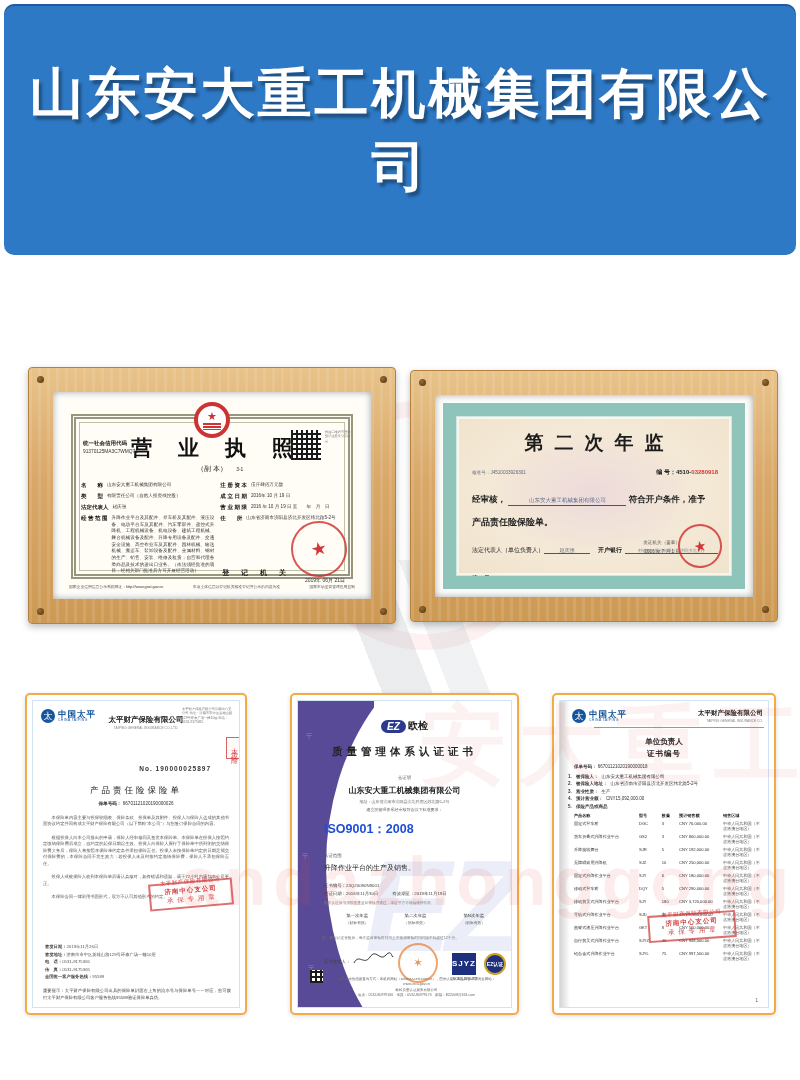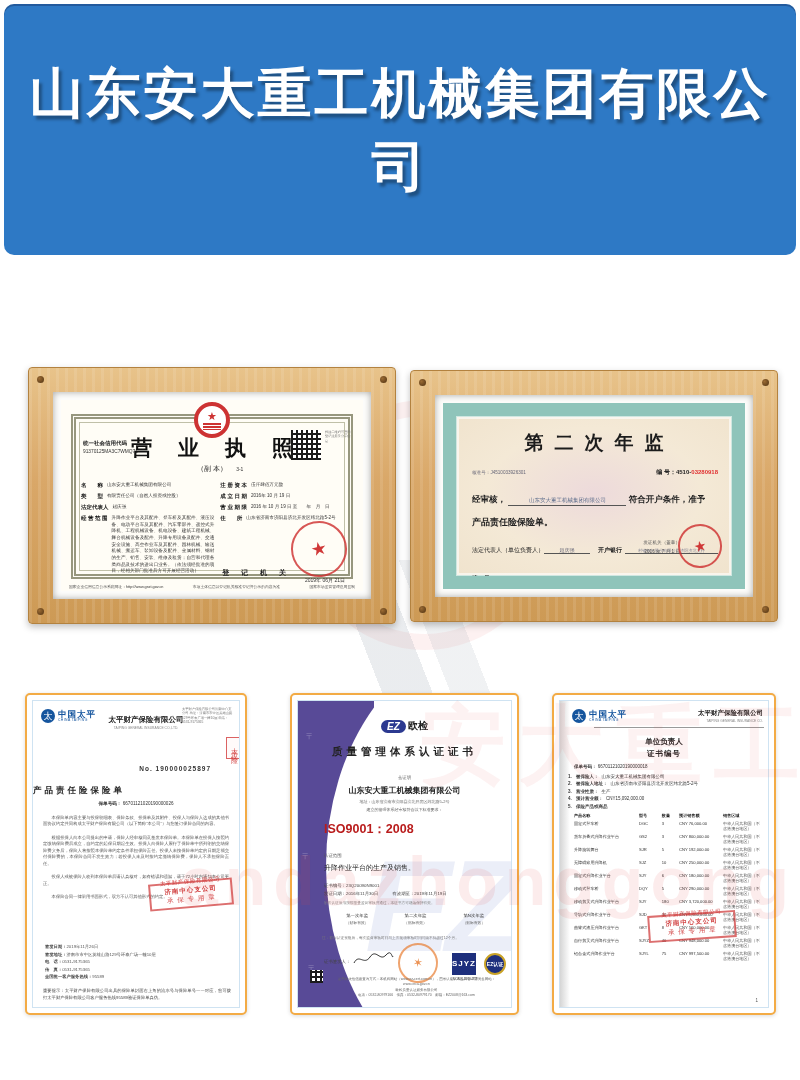--- a/index.html
+++ b/index.html
@@ -111,21 +111,21 @@
   .tp-co-en{font-size:3.3px;color:#888;margin-top:1px;}
 
   
   .c1-head{top:8px;left:8px;}
   .c1-co{position:absolute;top:14px;left:58px;width:110px;text-align:center;}
   .c1-corner{position:absolute;top:6px;right:5px;width:52px;font-size:3.3px;color:#777;line-height:1.35;}
   .side-tag{position:absolute;right:-2px;top:36px;width:15px;padding:4px 1px;border:1px solid rgba(210,60,60,.8);
             color:rgba(210,60,60,.9);writing-mode:vertical-rl;text-orientation:upright;font-size:7px;
             letter-spacing:3px;background:rgba(255,240,240,.3);}
   .c1-no{position:absolute;top:64px;right:28px;font-size:6.5px;font-weight:bold;letter-spacing:1px;color:#333;}
-  .c1-title{position:absolute;top:84px;left:0;right:0;font-size:8.5px;font-weight:bold;
+  .c1-title{position:absolute;top:84px;left:0;right:0;text-align:center;font-size:8.5px;font-weight:normal;
             letter-spacing:3px;color:#222;}
   .c1-policy{position:absolute;top:100px;left:0;right:0;text-align:center;font-size:4.6px;color:#333;}
   .c1-policy .lb{font-weight:bold;}
   .c1-paras{position:absolute;top:114px;left:10px;right:10px;}
   .c1-paras p{margin:0 0 7px;font-size:4.3px;color:#555;line-height:1.5;text-align:justify;text-indent:2em;}
   .stampbox{position:absolute;border:2px solid rgba(205,50,50,.7);color:rgba(205,50,50,.9);text-align:center;
             padding:2px 3px;transform:rotate(-5deg);background:rgba(255,255,255,.05);}
   .stampbox .s-co{font-size:5.5px;margin-top:-7px;letter-spacing:.5px;white-space:nowrap;}
   .stampbox .s-br{font-size:6.5px;font-weight:bold;letter-spacing:1px;margin-top:1px;}
   .stampbox .s-ty{font-size:6.5px;letter-spacing:1px;}
@@ -146,21 +146,21 @@
   .ez-logo-row{position:absolute;top:18px;left:0;right:0;display:flex;justify-content:center;align-items:center;}
   .ez-pill{background:#2b3990;color:#fff;font-weight:800;font-style:italic;font-size:10px;padding:1px 6px;
            border-radius:9px;margin-right:2px;}
   .ez-txt{font-size:10px;font-weight:bold;color:#222;}
   .c2-title{position:absolute;top:44px;left:0;right:0;text-align:center;font-size:10.5px;font-weight:bold;
             letter-spacing:4px;color:#222;}
   .c2-intro{position:absolute;top:74px;left:0;right:0;text-align:center;font-size:4.4px;color:#666;}
   .c2-company{position:absolute;top:84px;left:0;right:0;text-align:center;font-size:8px;color:#222;font-weight:bold;}
   .c2-addr{position:absolute;top:98px;left:0;right:0;text-align:center;font-size:4px;color:#666;}
   .c2-note{position:absolute;top:106px;left:0;right:0;text-align:center;font-size:4px;color:#666;}
-  .c2-standard{position:absolute;top:120px;left:26px;font-size:12.5px;font-weight:bold;color:#b91c1c;}
+  .c2-standard{position:absolute;top:120px;left:26px;font-size:12.5px;font-weight:bold;color:#1d4ed8;}
   .c2-scopelb{position:absolute;top:152px;left:26px;font-size:4.4px;color:#555;}
   .c2-scope{position:absolute;top:162px;left:26px;font-size:7px;color:#222;}
   .c2-certno{position:absolute;top:182px;left:26px;font-size:4.4px;color:#444;}
   .c2-dates{position:absolute;top:190px;left:26px;right:8px;font-size:4.4px;color:#444;display:flex;gap:14px;}
   .c2-tinynote{position:absolute;top:199px;left:26px;right:8px;font-size:3.7px;color:#888;}
   .c2-superv{position:absolute;top:212px;left:30px;right:8px;display:flex;}
   .c2-superv .col{flex:1;text-align:center;}
   .c2-superv .l1{font-size:4.4px;color:#333;}
   .c2-superv .l2{font-size:3.8px;color:#666;margin-top:2px;}
   .c2-supnote{position:absolute;top:234px;left:24px;right:8px;font-size:3.7px;color:#777;}

